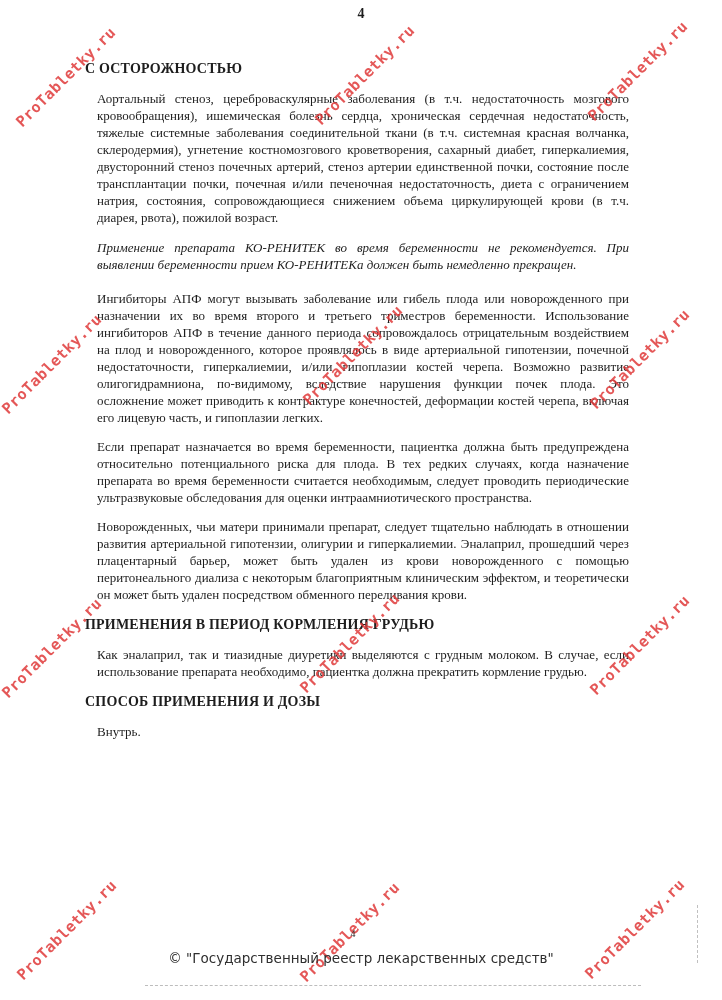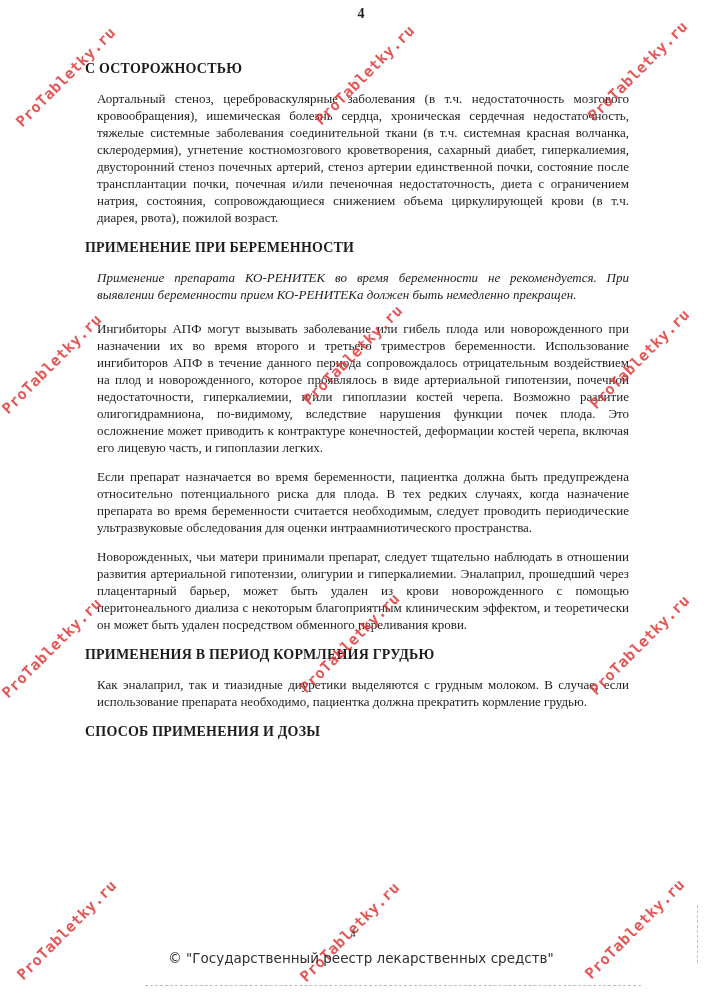--- a/index.html
+++ b/index.html
@@ -64,35 +64,35 @@
   <div class="page-number-top">4</div>
 
   <main class="content">
 
     <section>
       <h2>С ОСТОРОЖНОСТЬЮ</h2>
       <p>Аортальный стеноз, цереброваскулярные заболевания (в т.ч. недостаточность мозгового кровообращения), ишемическая болезнь сердца, хроническая сердечная недостаточность, тяжелые системные заболевания соединительной ткани (в т.ч. системная красная волчанка, склеродермия), угнетение костномозгового кроветворения, сахарный диабет, гиперкалиемия, двусторонний стеноз почечных артерий, стеноз артерии единственной почки, состояние после трансплантации почки, почечная и/или печеночная недостаточность, диета с ограничением натрия, состояния, сопровождающиеся снижением объема циркулирующей крови (в т.ч. диарея, рвота), пожилой возраст.</p>
     </section>
 
     <section>
-      <h2>ПРИМЕНЕНИЕ ПРИ БЕРЕМЕННОСТИ</h2>
       <p class="para-gap">Применение препарата КО-РЕНИТЕК во время беременности не рекомендуется. При выявлении беременности прием  КО-РЕНИТЕКа должен быть немедленно прекращен.</p>
       <p>Ингибиторы АПФ могут вызывать заболевание или гибель плода или новорожденного при назначении их во время второго и третьего триместров беременности. Использование ингибиторов АПФ в течение данного периода сопровождалось отрицательным воздействием на плод и новорожденного, которое проявлялось в виде артериальной гипотензии, почечной недостаточности, гиперкалиемии, и/или гипоплазии костей черепа. Возможно развитие олигогидрамниона, по-видимому, вследствие нарушения функции почек плода. Это осложнение может приводить к контрактуре конечностей, деформации костей черепа, включая его лицевую часть, и гипоплазии легких.</p>
       <p>Если препарат назначается во время беременности, пациентка должна быть предупреждена относительно потенциального риска для плода. В тех редких случаях, когда назначение препарата во время беременности считается необходимым, следует проводить периодические ультразвуковые обследования для оценки интраамниотического пространства.</p>
       <p>Новорожденных, чьи матери принимали препарат, следует тщательно наблюдать в отношении развития артериальной гипотензии, олигурии и гиперкалиемии. Эналаприл, прошедший через плацентарный барьер, может быть удален из крови новорожденного с помощью перитонеального диализа с некоторым благоприятным клиническим эффектом, и теоретически он может быть удален посредством обменного переливания крови.</p>
     </section>
 
     <section>
       <h2>ПРИМЕНЕНИЯ В ПЕРИОД КОРМЛЕНИЯ ГРУДЬЮ</h2>
       <p>Как эналаприл, так и тиазидные диуретики выделяются с грудным молоком. В случае, если использование препарата необходимо, пациентка должна прекратить кормление грудью.</p>
     </section>
 
 
     <section>
       <h2>СПОСОБ ПРИМЕНЕНИЯ И ДОЗЫ</h2>
+      <p>Внутрь.</p>
     </section>
 
   </main>
 
   <span class="wm" style="left: 66px; top: 77px; color: rgb(224, 58, 58);">ProTabletky.ru</span>
   <span class="wm" style="left: 365px; top: 75px; color: rgb(224, 58, 58);">ProTabletky.ru</span>
   <span class="wm" style="left: 638px; top: 71px; color: rgb(224, 58, 58);">ProTabletky.ru</span>
   <span class="wm" style="left: 52px; top: 364px; color: rgb(224, 58, 58);">ProTabletky.ru</span>
   <span class="wm" style="left: 353px; top: 355px; color: rgb(224, 58, 58);">ProTabletky.ru</span>
   <span class="wm" style="left: 640px; top: 359px; color: rgb(224, 58, 58);">ProTabletky.ru</span>

